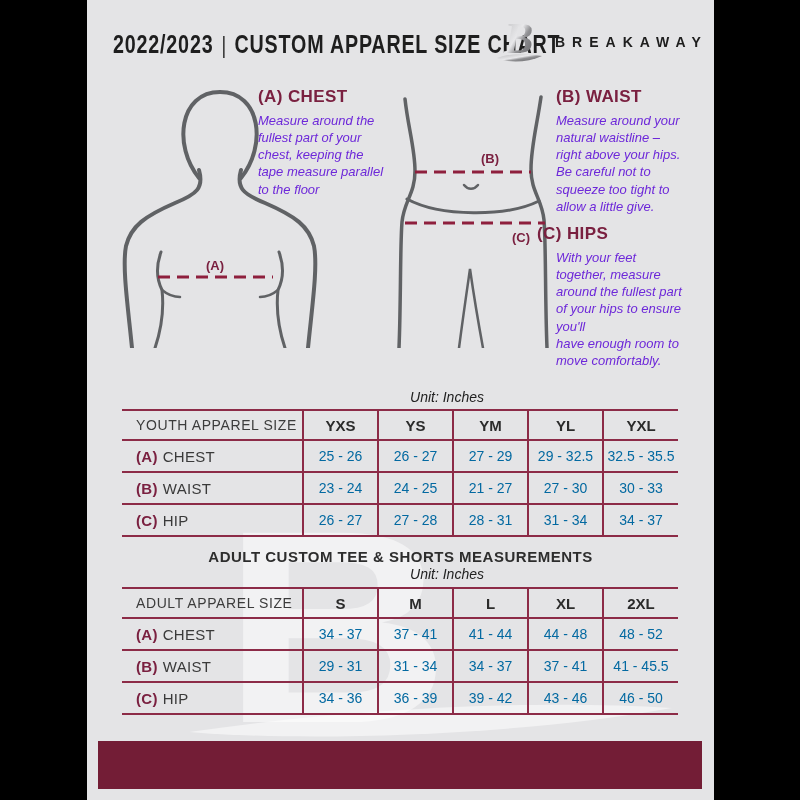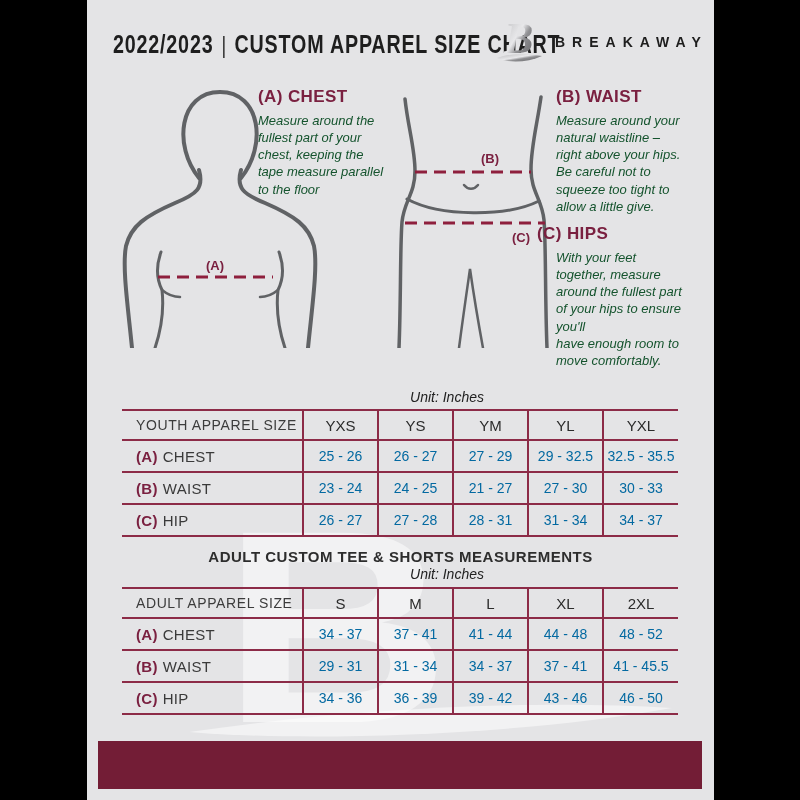--- a/index.html
+++ b/index.html
@@ -12,21 +12,21 @@
   .hdr-title { position:absolute; left:26px; top:29px; display:flex; align-items:baseline; gap:10px;
                transform:scaleX(0.82) scaleY(1.08); transform-origin:left top; white-space:nowrap; }
   .hdr-title .year, .hdr-title .main { font-size:24px; font-weight:bold; color:#1e1e1e; letter-spacing:1px; }
   .hdr-title .pipe { font-size:22px; font-weight:normal; color:#2a2a2a; }
   .logo { position:absolute; left:408px; top:13px; width:50px; height:54px; }
   .brand { position:absolute; left:468px; top:34px; font-size:14px; font-weight:bold; letter-spacing:7px;
            color:#1e1e1e; white-space:nowrap; }
 
   
   .guide-h { position:absolute; font-size:17px; font-weight:bold; color:#7a2040; letter-spacing:0.4px; white-space:nowrap; }
-  .guide-p { position:absolute; font-size:13px; font-style:italic; color:#14532d; line-height:1.32; white-space:pre-line; }
+  .guide-p { position:absolute; font-size:13px; font-style:italic; color:#6d28d9; line-height:1.32; white-space:pre-line; }
   #chest-h { left:171px; top:87px; }
   #chest-p { left:171px; top:112px; width:150px; }
   #waist-h { left:469px; top:87px; }
   #waist-p { left:469px; top:112px; width:158px; }
   #hips-h  { left:450px; top:224px; }
   #hips-p  { left:469px; top:249px; width:160px; }
 
   
   .fig { position:absolute; }
   #fig-upper { left:28px; top:82px; }
@@ -43,21 +43,21 @@
   #adult-title { top:548px; } #adult-unit { top:566px; }
 
   
   .size-table { position:absolute; left:35px; width:556px; border-collapse:collapse; table-layout:fixed; }
   #youth-table { top:409px; } #adult-table { top:587px; }
   .size-table td { border-top:2px solid #8c2b47; height:32px; overflow:hidden; }
   .size-table tr.hdr td { height:30px; }
   .size-table tr:last-child td { border-bottom:2px solid #8c2b47; }
   .size-table td + td { border-left:2px solid #8c2b47; }
   .size-table .corner { padding-left:14px; font-size:14px; letter-spacing:0.6px; color:#3c3c3c; }
-  .size-table .szhead { text-align:center; font-size:15px; font-weight:normal; color:#2b2b2b;margin-top:20px; }
+  .size-table .szhead { text-align:center; font-size:15px; font-weight:bold; color:#2b2b2b;margin-top:20px; }
   .size-table .rowlab { padding-left:14px; font-size:15px; color:#3a3a3a; letter-spacing:0.3px; }
   .size-table .rowlab .key { color:#7a2040; font-weight:bold; margin-right:5px; }
   .size-table .val { text-align:center; font-size:14px; color:#0369a1; }
 
   
   .wm { position:absolute; left:40px; top:500px; width:560px; height:260px; pointer-events:none; }
   .wm text { font-family:"Liberation Sans",sans-serif; font-weight:bold; fill:rgba(255,255,255,0.5); }
   .wm path { fill:rgba(255,255,255,0.5); }
 
   

